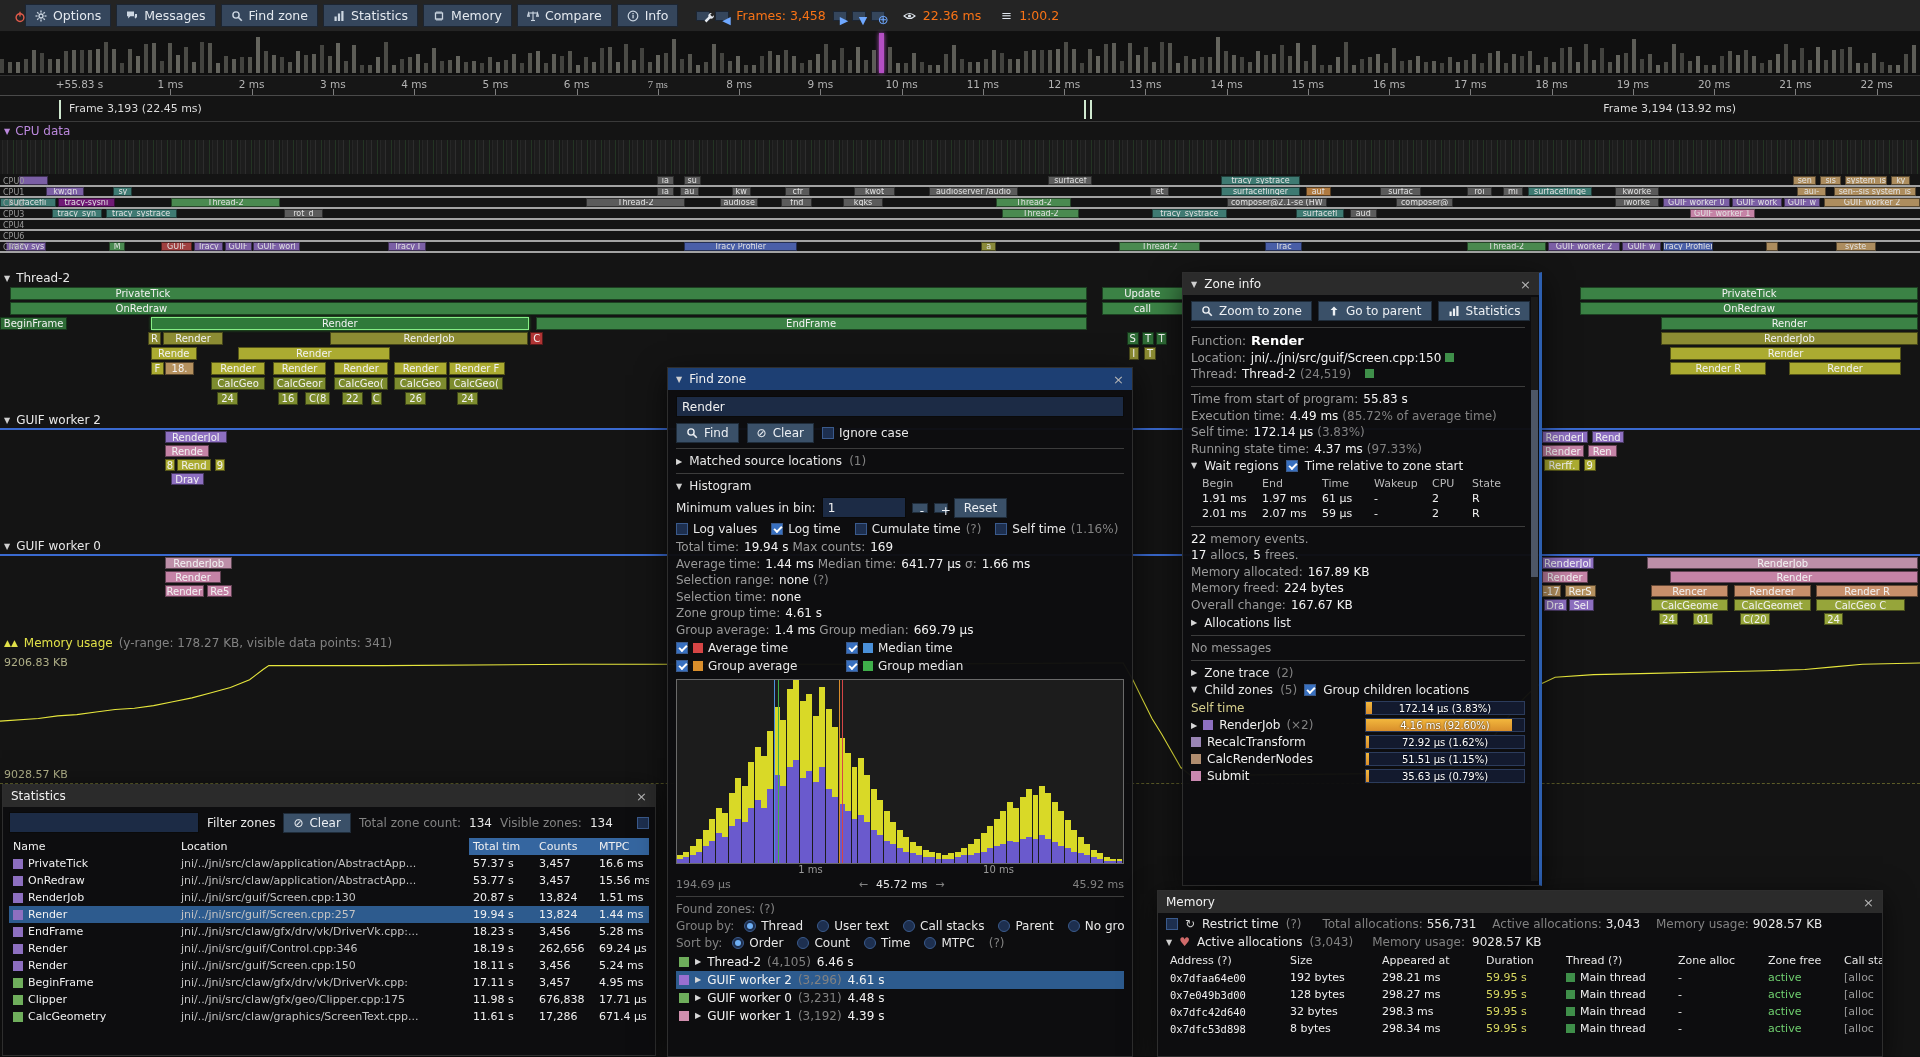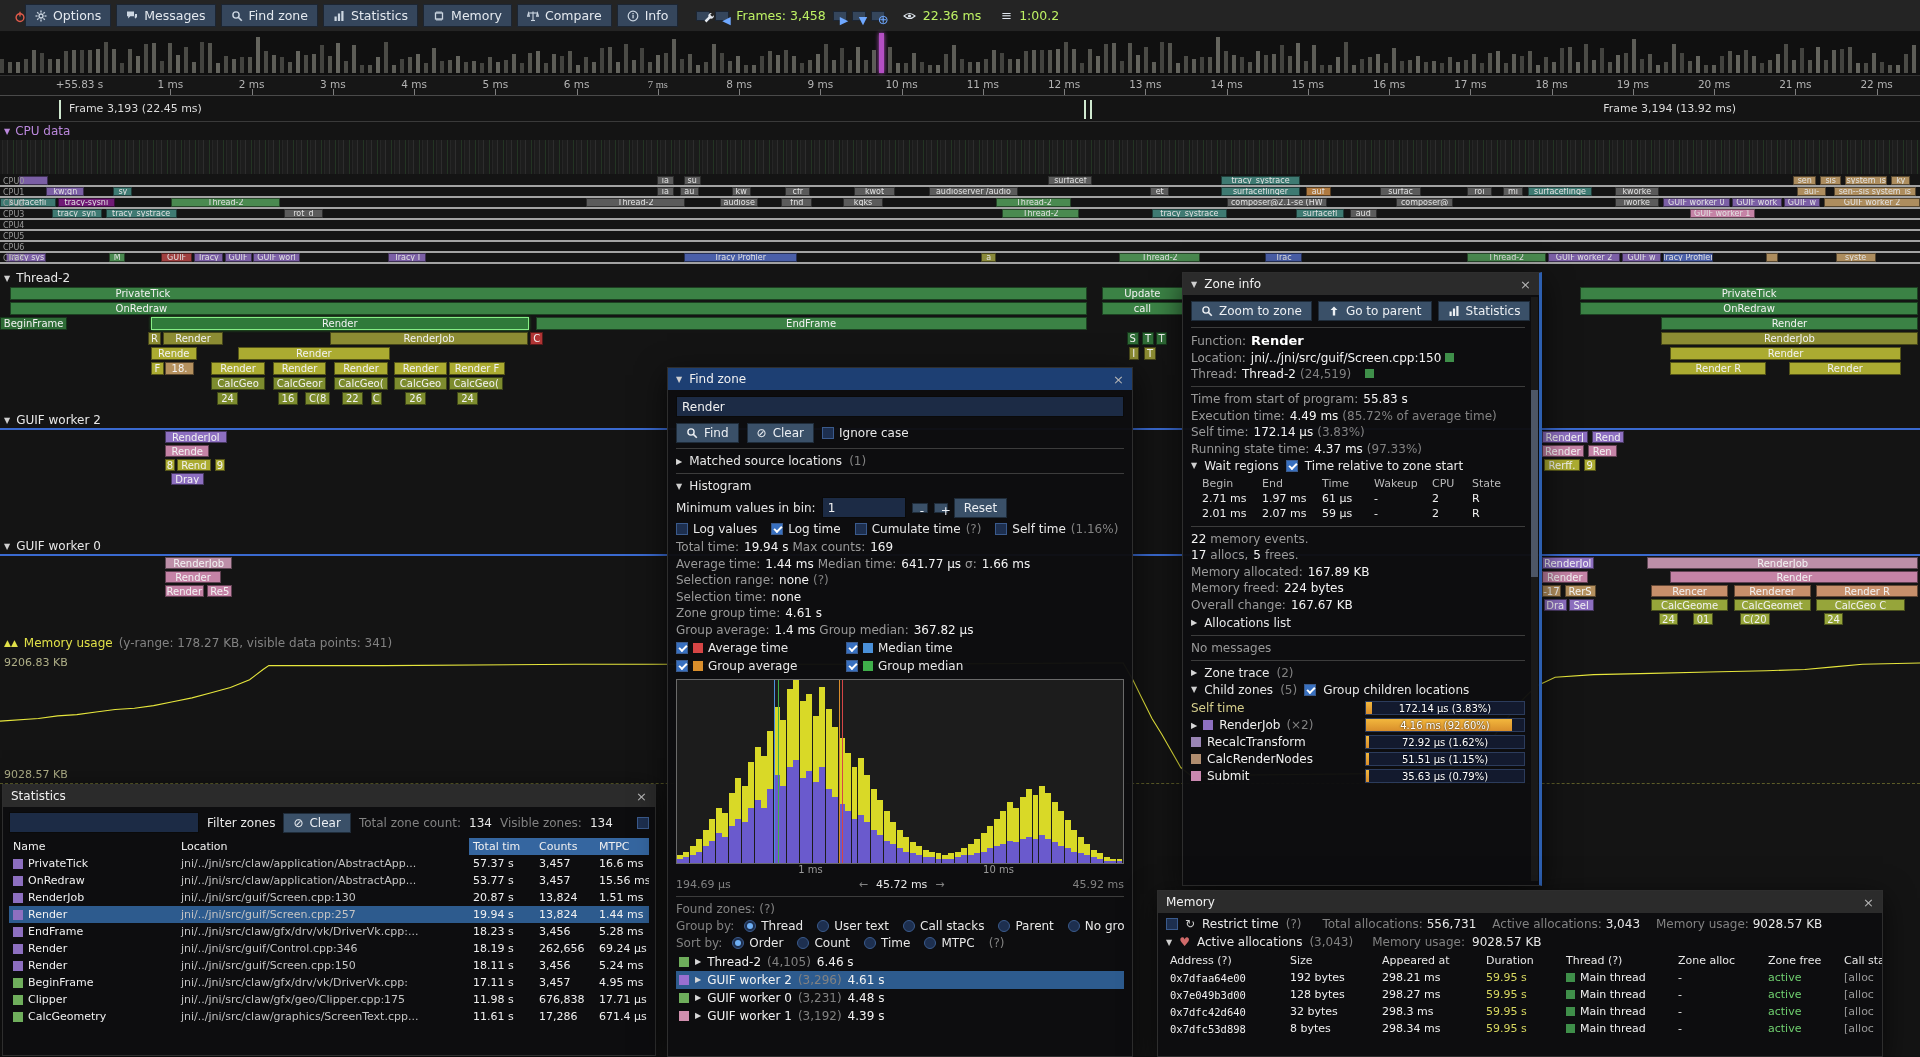--- a/index.html
+++ b/index.html
@@ -8,21 +8,21 @@
        font-family:"DejaVu Sans",sans-serif;color:#e8e8e8;font-size:12px}
   
   #toolbar{position:absolute;left:0;top:0;width:100%;height:32px;background:#242424;border-bottom:1px solid #111;
            display:flex;align-items:center;gap:5px;padding:0 8px;font-size:12.5px}
   .tbtn{background:#35465c;border:1px solid #1c2532;color:#e4e9ef;height:23px;display:inline-flex;align-items:center;
         gap:6px;padding:0 9px;font-size:12.5px;font-family:inherit;cursor:pointer;white-space:nowrap}
   .tbtn.sq{padding:0 6px}
   .iconbtn{background:transparent;border:none}
   .icn{display:inline-flex;align-items:center}
   .navglyph{color:#6fa8ff;font-size:11px}
-  .tbtext{color:#bef264;margin:0 2px}
+  .tbtext{color:#f97316;margin:0 2px}
   .tbgap{width:8px}
   
   #minimap{position:absolute;left:0;top:32px;width:100%;height:44px;background:#101010;border-bottom:1px solid #303030}
   .mbar{position:absolute;bottom:2px;width:4px;background:#6e6e66}
   .mbar.hl-bar{width:5px;background:#b44fc4;box-shadow:0 0 4px #b44fc4}
   
   #ruler{position:absolute;left:0;top:76px;width:100%;height:20px;background:#161616;border-bottom:1px solid #4a4a4a}
   .tick{position:absolute;bottom:0;width:1px;height:6px;background:#808080}
   .ticklab{position:absolute;bottom:5px;left:0;transform:translateX(-50%);color:#b4b4b4;font-size:10.5px;white-space:nowrap}
   #ruler-start{position:absolute;left:2.9%;bottom:5px;color:#b4b4b4;font-size:10.5px}
@@ -616,23 +616,20 @@
         <div class="zseg cseg" style="left: 52.2%; width: 4%; background: rgb(74, 138, 80);">Thread-2</div>
         <div class="zseg cseg" style="left: 60%; width: 3.9%; background: rgb(62, 122, 114);">tracy_systrace</div>
         <div class="zseg cseg" style="left: 67.5%; width: 2.5%; background: rgb(62, 122, 114);">surfacefl</div>
         <div class="zseg cseg" style="left: 70.3%; width: 1.4%; background: rgb(91, 91, 91);">aud</div>
         <div class="zseg cseg" style="left: 88%; width: 3.4%; background: rgb(197, 131, 166);">GUIF worker 1</div>
       </div>
       <div class="cpurow">
         <span class="cpulabel">CPU4</span>
       </div>
       <div class="cpurow">
-        <span class="cpulabel">CPU5</span>
-      </div>
-      <div class="cpurow">
         <span class="cpulabel">CPU6</span>
       </div>
       <div class="cpurow">
         <span class="cpulabel">CPU7</span>
         <div class="zseg cseg" style="left: 0.3%; width: 2.1%; background: rgb(123, 95, 165);">Tracy sys</div>
         <div class="zseg cseg" style="left: 5.7%; width: 0.8%; background: rgb(74, 138, 80);">M</div>
         <div class="zseg cseg" style="left: 8.4%; width: 1.6%; background: rgb(160, 64, 64);">GUIF</div>
         <div class="zseg cseg" style="left: 10.1%; width: 1.5%; background: rgb(123, 95, 165);">Tracy</div>
         <div class="zseg cseg" style="left: 11.7%; width: 1.4%; background: rgb(123, 95, 165);">GUIF</div>
         <div class="zseg cseg" style="left: 13.2%; width: 2.4%; background: rgb(123, 95, 165);">GUIF worl</div>
@@ -999,21 +996,21 @@
             <span>Self time</span>
             <span class="dim">(1.16%)</span>
           </label>
         </div>
       <div id="fz-stats">
           <div class="kvline"><span class="k">Total time:</span><span class="v">19.94 s</span><span class="k">Max counts:</span><span class="v">169</span></div>
           <div class="kvline"><span class="k">Average time:</span><span class="v">1.44 ms</span><span class="k">Median time:</span><span class="v">641.77 μs</span><span class="k">σ:</span><span class="v">1.66 ms</span></div>
           <div class="kvline"><span class="k">Selection range:</span><span class="v">none</span><span class="dim">(?)</span></div>
           <div class="kvline"><span class="k">Selection time:</span><span class="v">none</span></div>
           <div class="kvline"><span class="k">Zone group time:</span><span class="v">4.61 s</span></div>
-          <div class="kvline"><span class="k">Group average:</span><span class="v">1.4 ms</span><span class="k">Group median:</span><span class="v">367.82 μs</span></div>
+          <div class="kvline"><span class="k">Group average:</span><span class="v">1.4 ms</span><span class="k">Group median:</span><span class="v">669.79 μs</span></div>
         </div>
       <div id="fz-legend">
           <label class="opt">
             <span class="cbx on"></span>
             <span class="sq" style="background: rgb(214, 69, 69);"></span>
             <span>Average time</span>
           </label>
           <label class="opt">
             <span class="cbx on"></span>
             <span class="sq" style="background: rgb(74, 144, 217);"></span>
@@ -1184,21 +1181,21 @@
         <span class="cbx on"></span>
         <span>Time relative to zone start</span>
       </div>
       <div id="zi-wait-table">
           <div class="wth">Begin</div>
           <div class="wth">End</div>
           <div class="wth">Time</div>
           <div class="wth">Wakeup</div>
           <div class="wth">CPU</div>
           <div class="wth">State</div>
-          <div class="wtd">2.71 ms</div>
+          <div class="wtd">1.91 ms</div>
           <div class="wtd">1.97 ms</div>
           <div class="wtd">61 μs</div>
           <div class="wtd">-</div>
           <div class="wtd">2</div>
           <div class="wtd">R</div>
           <div class="wtd">2.01 ms</div>
           <div class="wtd">2.07 ms</div>
           <div class="wtd">59 μs</div>
           <div class="wtd">-</div>
           <div class="wtd">2</div>

